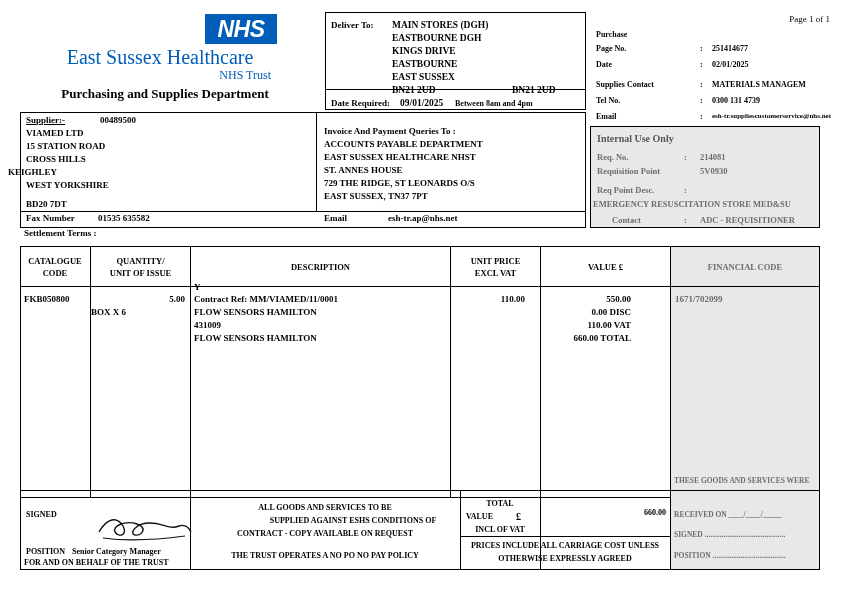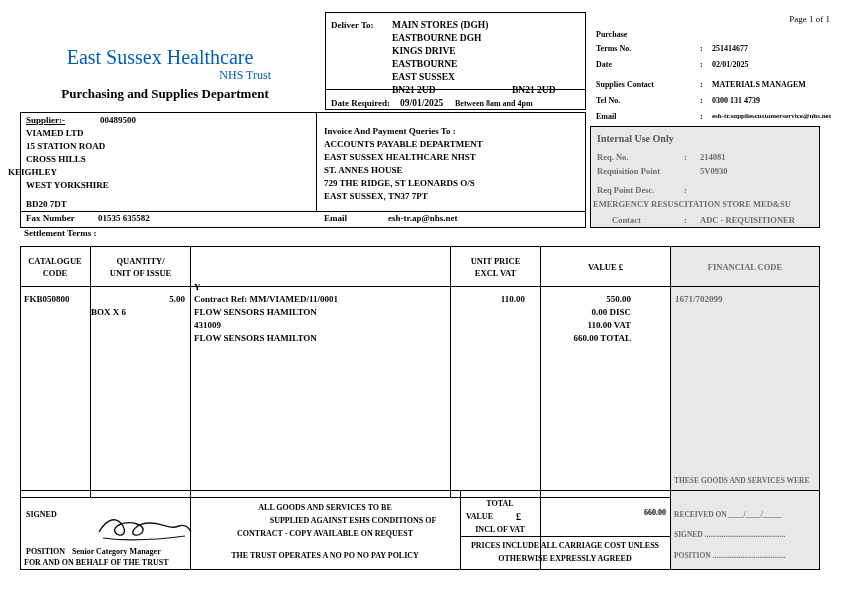--- a/index.html
+++ b/index.html
@@ -130,41 +130,42 @@
   }
   .ft-grey-txt { font-size: 7.5px; color: #6e6e6e; font-weight: bold; }
 </style>
 </head>
 <body>
 
 <div id="page">
 
   <div class="abs" id="page-num">Page 1 of 1</div>
 
+  <div class="abs" id="nhs-logo">NHS</div>
   <div class="abs" id="trust-sub">NHS Trust</div>
   <div class="abs" id="trust-name">East Sussex Healthcare</div>
   <div class="abs" id="dept-title">Purchasing and Supplies Department</div>
 
   <div class="abs" id="deliver-box"></div>
   <div class="abs" id="deliver-line"></div>
   <div class="abs dlv-lbl" style="left:331px; top:20px;">Deliver  To:</div>
   <div class="abs dlv-val" style="left:392px; top:20px;">MAIN STORES (DGH)</div>
   <div class="abs dlv-val" style="left:392px; top:33px;">EASTBOURNE DGH</div>
   <div class="abs dlv-val" style="left:392px; top:46px;">KINGS DRIVE</div>
   <div class="abs dlv-val" style="left:392px; top:59px;">EASTBOURNE</div>
   <div class="abs dlv-val" style="left:392px; top:72px;">EAST SUSSEX</div>
   <div class="abs dlv-val" style="left:392px; top:85px;">BN21 2UD</div>
   <div class="abs dlv-val" style="left:512px; top:85px;">BN21 2UD</div>
   <div class="abs dlv-lbl" style="left:331px; top:98px;">Date Required:</div>
   <div class="abs dlv-val" style="left:400px; top:98px;">09/01/2025</div>
   <div class="abs" style="left:455px; top:99px; font-size:8px; font-weight:bold;">Between 8am and 4pm</div>
 
   <div class="abs po-lbl" style="left:596px; top:30px;">Purchase</div>
 
-  <div class="abs po-lbl" style="left:596px; top:44px;">Terms No.</div>
+  <div class="abs po-lbl" style="left:596px; top:44px;">Page No.</div>
   <div class="abs po-col" style="left:700px; top:44px;">:</div>
   <div class="abs po-val" style="left:712px; top:44px;">251414677</div>
 
   <div class="abs po-lbl" style="left:596px; top:60px;">Date</div>
   <div class="abs po-col" style="left:700px; top:60px;">:</div>
   <div class="abs po-val" style="left:712px; top:60px;">02/01/2025</div>
 
   <div class="abs po-lbl" style="left:596px; top:80px;">Supplies Contact</div>
   <div class="abs po-col" style="left:700px; top:80px;">:</div>
   <div class="abs po-val" style="left:712px; top:80px;">MATERIALS MANAGEM</div>
@@ -223,20 +224,21 @@
   <div class="abs vline" style="left:90px; top:246px; height:252px;"></div>
   <div class="abs vline" style="left:190px; top:246px; height:252px;"></div>
   <div class="abs vline" style="left:450px; top:246px; height:252px;"></div>
   <div class="abs vline" style="left:540px; top:246px; height:252px;"></div>
   <div class="abs vline" style="left:670px; top:246px; height:252px;"></div>
 
   <div class="abs th" style="left:20px; top:256px; width:70px;">CATALOGUE</div>
   <div class="abs th" style="left:20px; top:268px; width:70px;">CODE</div>
   <div class="abs th" style="left:91px; top:256px; width:99px;">QUANTITY/</div>
   <div class="abs th" style="left:91px; top:268px; width:99px;">UNIT OF ISSUE</div>
+  <div class="abs th" style="left:191px; top:262px; width:259px;">DESCRIPTION</div>
   <div class="abs th" style="left:451px; top:256px; width:89px;">UNIT PRICE</div>
   <div class="abs th" style="left:451px; top:268px; width:89px;">EXCL VAT</div>
   <div class="abs th" style="left:541px; top:262px; width:129px;">VALUE £</div>
   <div class="abs th" style="left:671px; top:262px; width:148px; color:#6e6e6e;">FINANCIAL CODE</div>
 
   <div class="abs cell" style="left:24px; top:294px;">FKB050800</div>
   <div class="abs cell" style="left:91px; top:294px; width:94px; text-align:right;">5.00</div>
   <div class="abs cell" style="left:91px; top:307px; width:94px; ">BOX X 6</div>
 
   <div class="abs cell" style="left:194px; top:282px;">Y</div>

